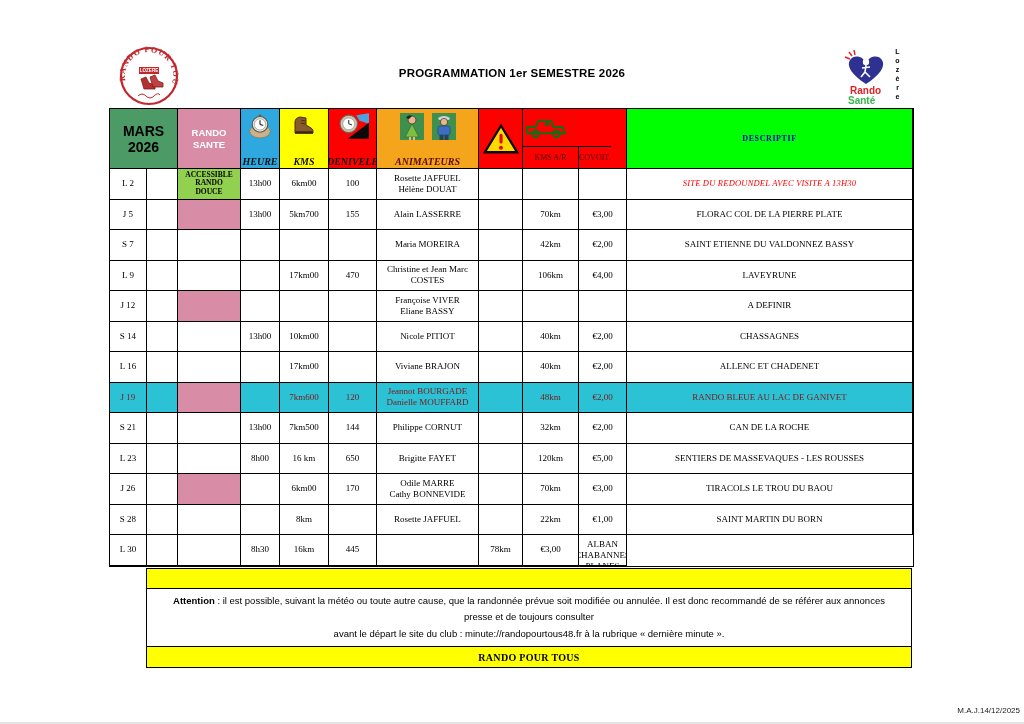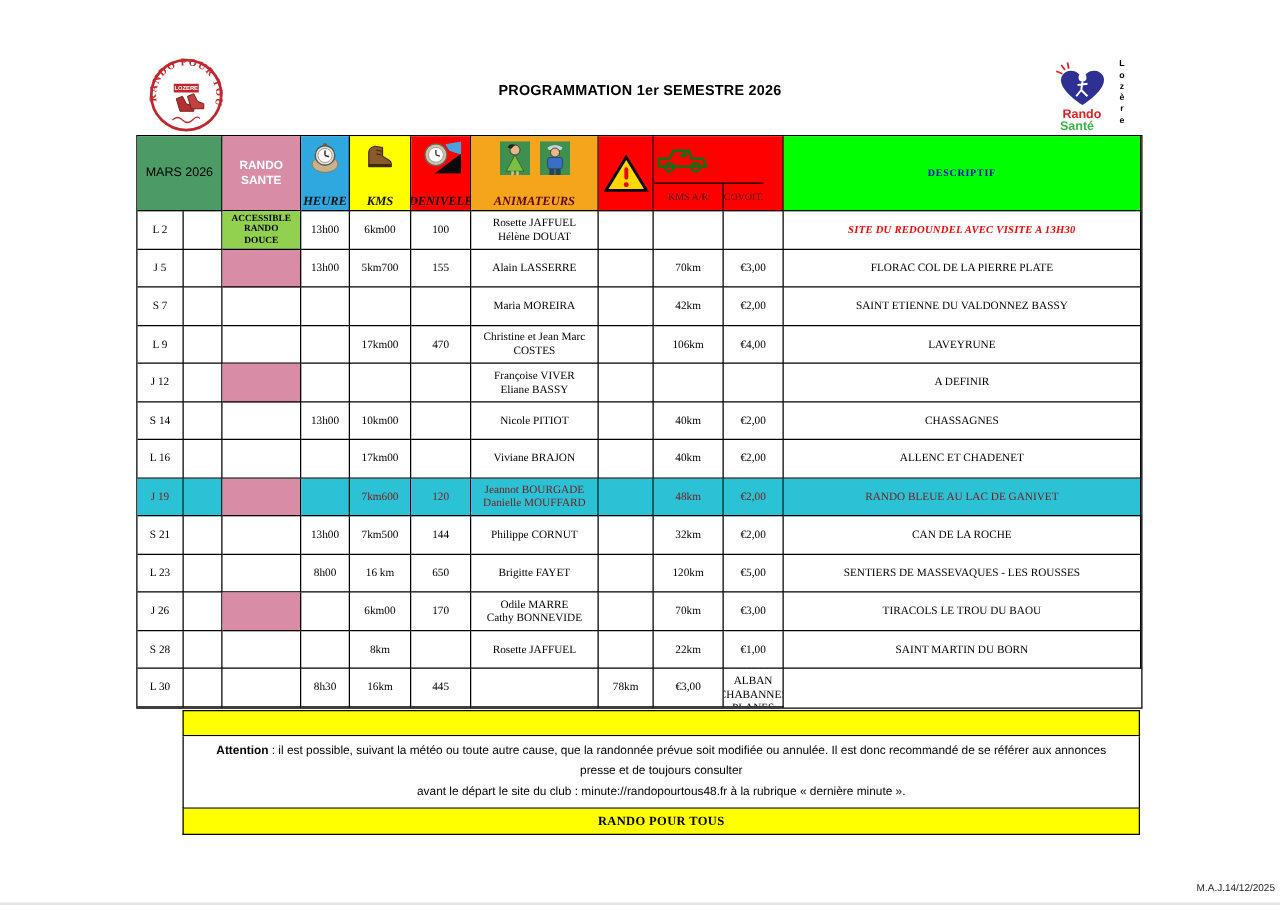--- a/index.html
+++ b/index.html
@@ -13,21 +13,21 @@
   .logo-right{position:absolute;left:840px;top:48px;display:flex;}
   .vert{writing-mode:vertical-rl;text-orientation:upright;font-weight:bold;
         font-size:7px;letter-spacing:2px;margin-left:2px;font-family:"Liberation Sans",sans-serif;}
 
   
   .tbl{position:absolute;left:109px;top:108px;width:803px;border:1.5px solid #000;background:#fff;}
   .grid{display:grid;grid-template-columns:37px 31px 63px 39px 49px 48px 102px 44px 56px 48px 1fr;}
   .thead{height:60px;}
   .hc{border-right:1px solid #000;border-bottom:1px solid #000;display:flex;
       align-items:center;justify-content:center;text-align:center;overflow:hidden;box-sizing:border-box;}
-  .hc.month{grid-column:1/3;background:var(--green_header);font-weight:normal;font-size:10px;}
+  .hc.month{grid-column:1/3;background:var(--green_header);font-weight:bold;font-size:14px;}
   .hc.sante-h{background:var(--pink);color:#fff;font-weight:bold;font-size:9.5px;line-height:1.25;}
   .pre{white-space:pre-line;}
   .icol{flex-direction:column;justify-content:space-between;padding:4px 12px 1px;box-sizing:border-box;}
   .hc.heure-h{background:var(--blue);}
   .hc.kms-h{background:var(--yellow);}
   .hc.den-h{background:var(--red);}
   .hc.anim-h{background:var(--orange);}
   .hc.warn-h{background:var(--red);}
   .lbl{font:italic bold 10px "Liberation Serif",serif;color:#111;}
   .lbl.dark{color:#5a0a0a;}
@@ -39,21 +39,21 @@
   .subc2{display:flex;align-items:center;justify-content:center;
         font:8px "Liberation Serif",serif;color:#4a0d0d;}
   .hc.desc-h{background:var(--lime);color:#0000d0;font:bold 8px "Liberation Serif",serif;letter-spacing:.6px;text-align:right;}
 
   .trow{height:30.5px;}
   .tcell{border-right:1px solid #000;border-bottom:1px solid #000;display:flex;align-items:center;
          justify-content:center;text-align:center;font:9px "Liberation Serif",serif;
          white-space:pre-line;line-height:1.25;overflow:hidden;box-sizing:border-box;}
   .tcell.sante.pink{background:var(--pink);}
   .tcell.sante.green{background:var(--access_green);font-weight:bold;font-size:7.5px;line-height:1.15;}
-  .tcell.desc.red{color:#ff0000;font-weight:bold;font-style:italic;font-size:8.5px;letter-spacing:.2px;}
+  .tcell.desc.red{color:#ff0000;font-weight:normal;font-style:italic;font-size:8.5px;letter-spacing:.2px;}
   .trow.cyan .tcell{background:var(--cyan);color:#7b1a1a;}
   .trow.cyan .tcell.sante.pink{background:var(--pink);}
 
   
   .fblock{position:absolute;left:109px;top:568px;width:803px;box-sizing:border-box;padding-left:37px;}
   .band1{height:21px;background:var(--yellow);border:1.5px solid #000;box-sizing:border-box;}
   .attn{min-height:58px;background:#fff;border:1.5px solid #000;border-top:none;box-sizing:border-box;
         display:flex;align-items:center;justify-content:center;padding:4px 14px;
         font-size:9.5px;line-height:1.7;text-align:center;}
   .attn .b{font-weight:bold;}

